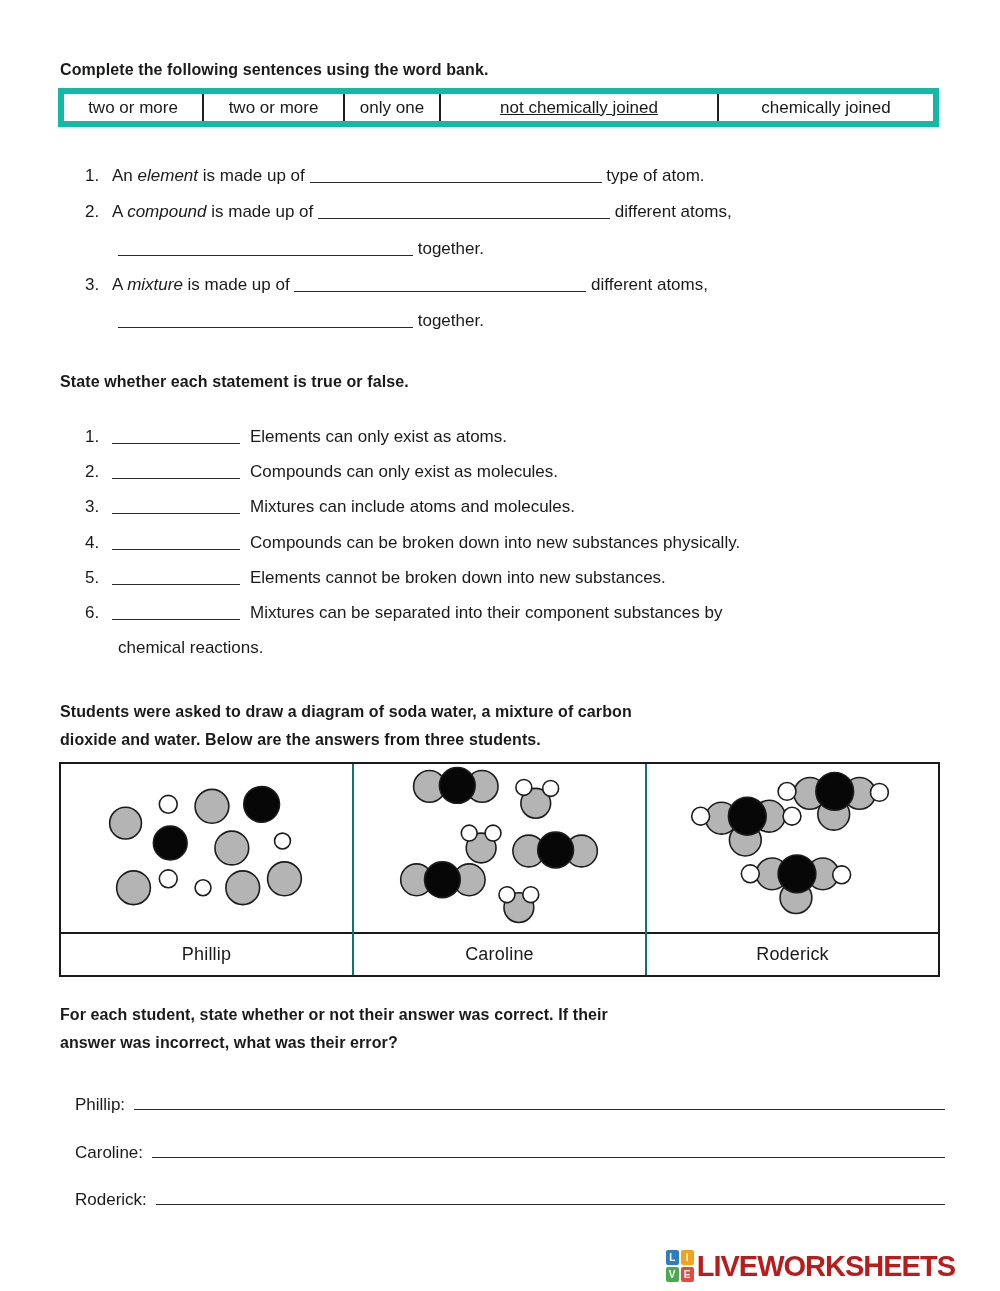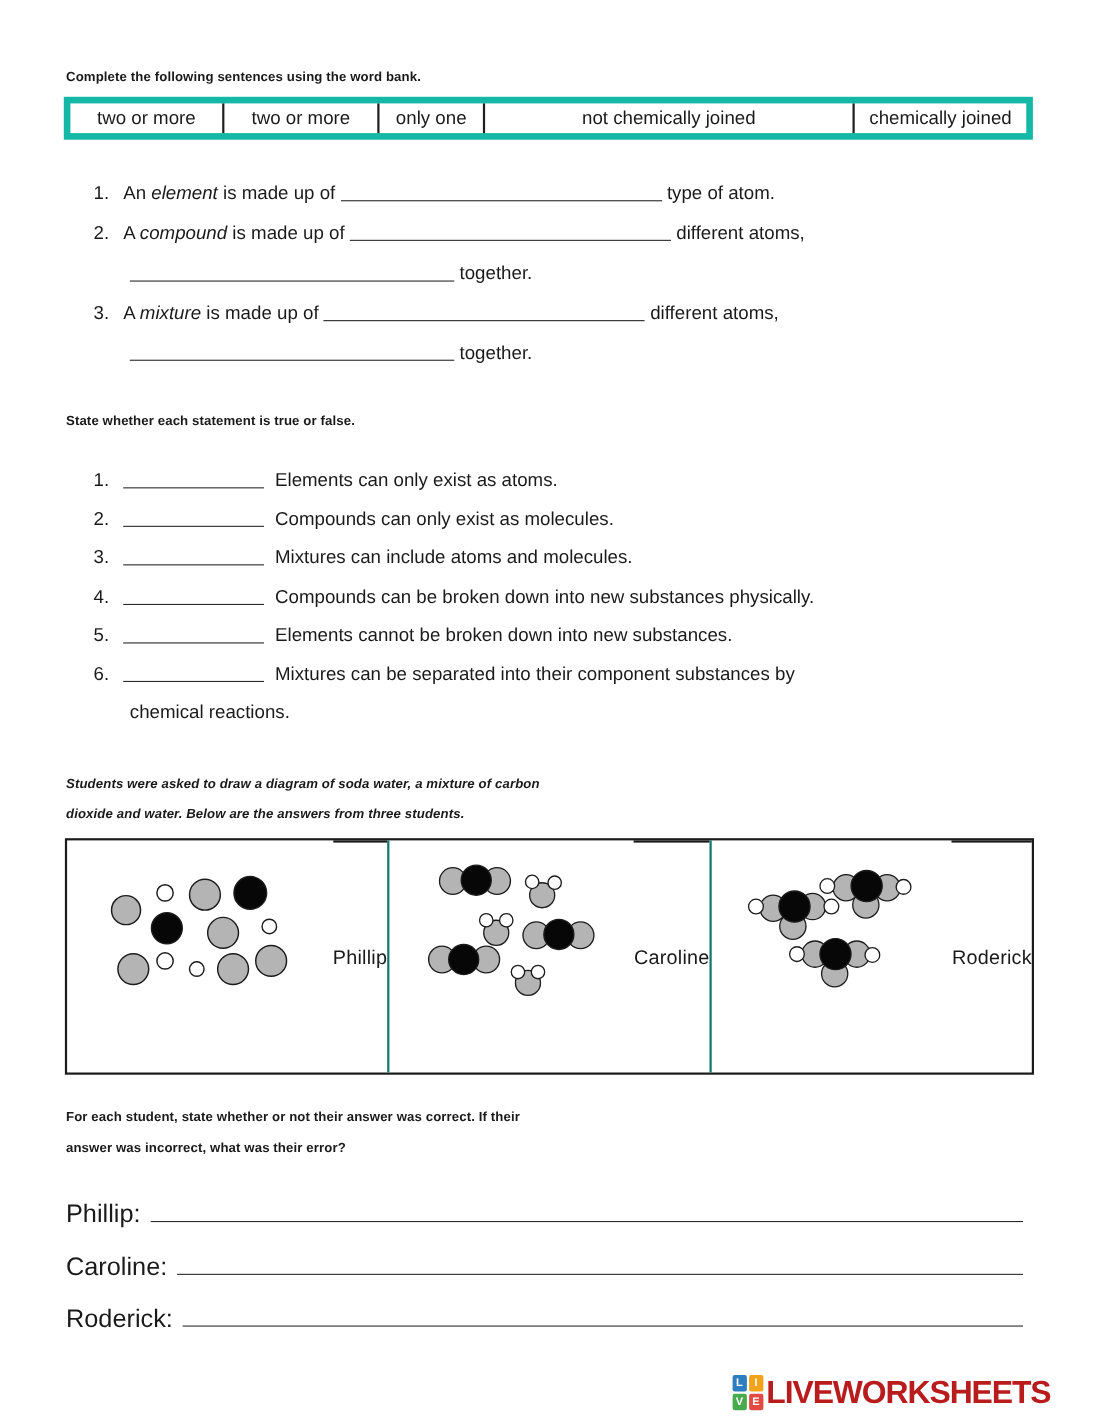--- a/index.html
+++ b/index.html
@@ -1,56 +1,56 @@
 <!DOCTYPE html>
 <html><head>
 <meta charset="utf-8">
 <style>
   html,body{margin:0;padding:0;background:#ffffff;}
   .page{
     position:relative;width:1000px;height:1291px;background:#ffffff;
     font-family:"Liberation Sans","DejaVu Sans",sans-serif;color:#1a1a1a;overflow:hidden;
   }
-  .bold-heading{position:absolute;left:60px;font-size:12px;font-weight:bold;line-height:28px;letter-spacing:0.1px;}
+  .bold-heading{position:absolute;left:60px;font-size:16px;font-weight:bold;line-height:28px;letter-spacing:0.1px;}
   
   .wordbank{position:absolute;left:58px;top:88px;width:881px;height:39px;
     border:6px solid #14b8a6;display:flex;box-sizing:border-box;}
   .wb-cell{display:flex;align-items:center;justify-content:center;font-size:17px;box-sizing:border-box;}
   .wb-cell + .wb-cell{border-left:2px solid #1f1f1f;}
   .wb-cell:nth-child(1){width:138px;}
   .wb-cell:nth-child(2){width:141px;}
   .wb-cell:nth-child(3){width:96px;}
-  .wb-cell:nth-child(4){width:336px;}
+  .wb-cell:nth-child(4){width:278px;text-decoration:underline;}
   .wb-cell:nth-child(5){flex:1;}
   
   .sentences{position:absolute;left:85px;top:158px;width:870px;font-size:17px;}
   .sent-row{height:36.3px;line-height:36.3px;white-space:nowrap;}
   .sent-row .num{display:inline-block;width:27px;}
   .sent-row .cont-indent{display:inline-block;width:33px;}
   .blank{display:inline-block;border-bottom:1.7px solid #2a2a2a;height:15px;vertical-align:-2px;}
   .blank-sent{width:292px;}
   .blank-cont{width:295px;}
   .blank-tf{width:128px;margin-right:10px;}
   .it{font-style:italic;}
   
   .tf-list{position:absolute;left:85px;top:419px;width:870px;font-size:17px;}
   .tf-row{height:35.2px;line-height:35.2px;white-space:nowrap;}
   .tf-row .num{display:inline-block;width:27px;}
   .tf-row .cont-indent{display:inline-block;width:33px;}
   
   .diagram-table{position:absolute;left:59px;top:762px;width:881px;height:215px;
     border:2px solid #1a1a1a;display:flex;box-sizing:border-box;}
-  .panel{flex:1;display:flex;min-width:0;}
+  .panel{flex:1;display:flex;flex-direction:column;min-width:0;}
   .panel + .panel{border-left:2px solid #0f766e;}
   .panel-diagram{height:168px;}
   .panel-diagram svg{display:block;width:100%;height:100%;}
   .panel-label{flex:1;border-top:2px solid #1a1a1a;display:flex;align-items:center;justify-content:center;
     font-size:18px;letter-spacing:0.2px;}
   
-  .answer-row{position:absolute;left:60px;width:870px;display:flex;align-items:baseline;font-size:23px;}
+  .answer-row{position:absolute;left:75px;width:870px;display:flex;align-items:baseline;font-size:17px;}
   .answer-line{flex:1;border-bottom:1.7px solid #2a2a2a;margin-left:9px;height:19px;}
   
   .logo{position:absolute;top:1249px;right:45px;display:flex;align-items:center;}
   .logo-grid{display:grid;grid-template-columns:13px 13px;grid-auto-rows:15px;gap:2px;margin-right:3px;}
   .sq{color:#ffffff;font-weight:bold;font-size:10px;display:flex;align-items:center;justify-content:center;
     border-radius:2px;font-family:"Liberation Sans",sans-serif;}
   .brand{font-size:29px;font-weight:bold;letter-spacing:-1px;line-height:34px;}
 </style>
 </head>
 <body>
@@ -80,21 +80,21 @@
   <div class="tf-list">
     <div class="tf-row"><span class="num">1.</span><span class="blank blank-tf"></span><span>Elements can only exist as atoms.</span></div>
     <div class="tf-row"><span class="num">2.</span><span class="blank blank-tf"></span><span>Compounds can only exist as molecules.</span></div>
     <div class="tf-row"><span class="num">3.</span><span class="blank blank-tf"></span><span>Mixtures can include atoms and molecules.</span></div>
     <div class="tf-row"><span class="num">4.</span><span class="blank blank-tf"></span><span>Compounds can be broken down into new substances physically.</span></div>
     <div class="tf-row"><span class="num">5.</span><span class="blank blank-tf"></span><span>Elements cannot be broken down into new substances.</span></div>
     <div class="tf-row"><span class="num">6.</span><span class="blank blank-tf"></span><span>Mixtures can be separated into their component substances by</span></div>
     <div class="tf-row"><span class="cont-indent"></span><span>chemical reactions.</span></div>
   </div>
 
-  <div class="bold-heading" style="top:698px;font-style:italic;">
+  <div class="bold-heading" style="top:698px;">
     <div>Students were asked to draw a diagram of soda water, a mixture of carbon</div>
     <div>dioxide and water. Below are the answers from three students.</div>
   </div>
 
   <div class="diagram-table">
     <div class="panel">
       <div class="panel-diagram">
           <svg viewBox="0 0 293 168" preserveAspectRatio="xMidYMid meet">
             <circle cx="65" cy="59" r="16" fill="#b4b4b4" stroke="#1c1c1c" stroke-width="1.6"></circle>
             <circle cx="108" cy="40" r="9" fill="#ffffff" stroke="#1c1c1c" stroke-width="1.6"></circle>

